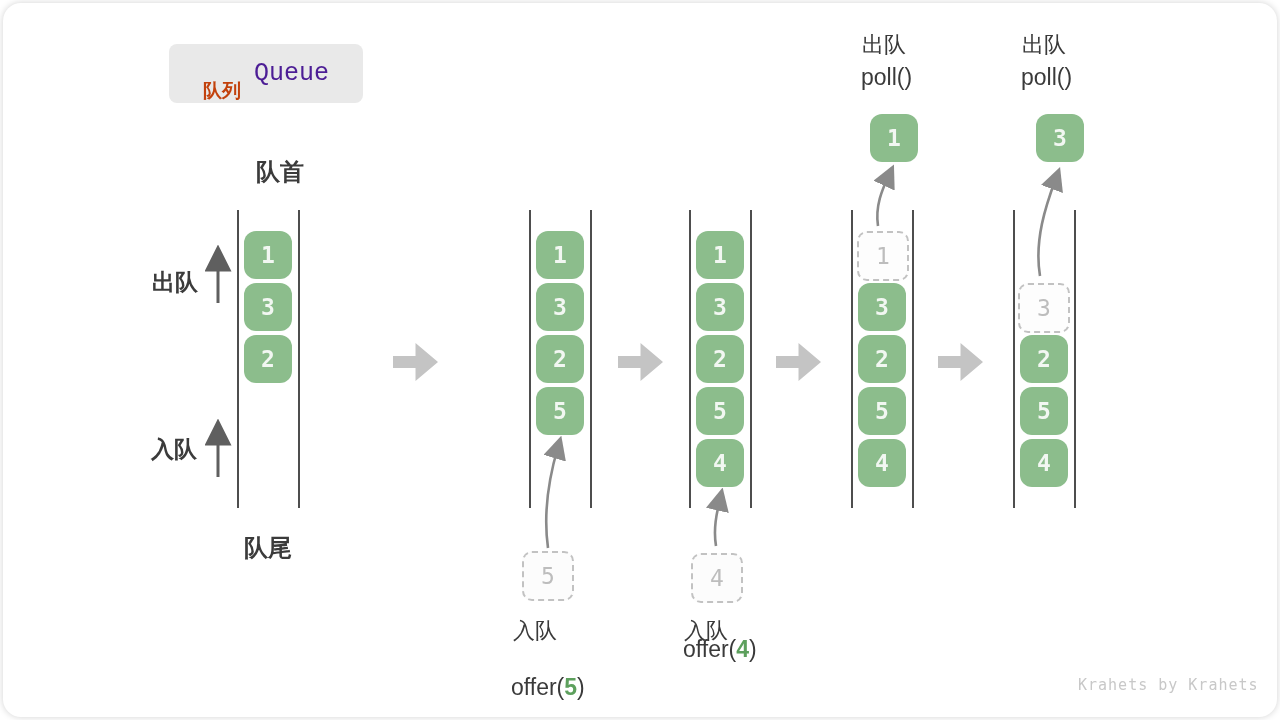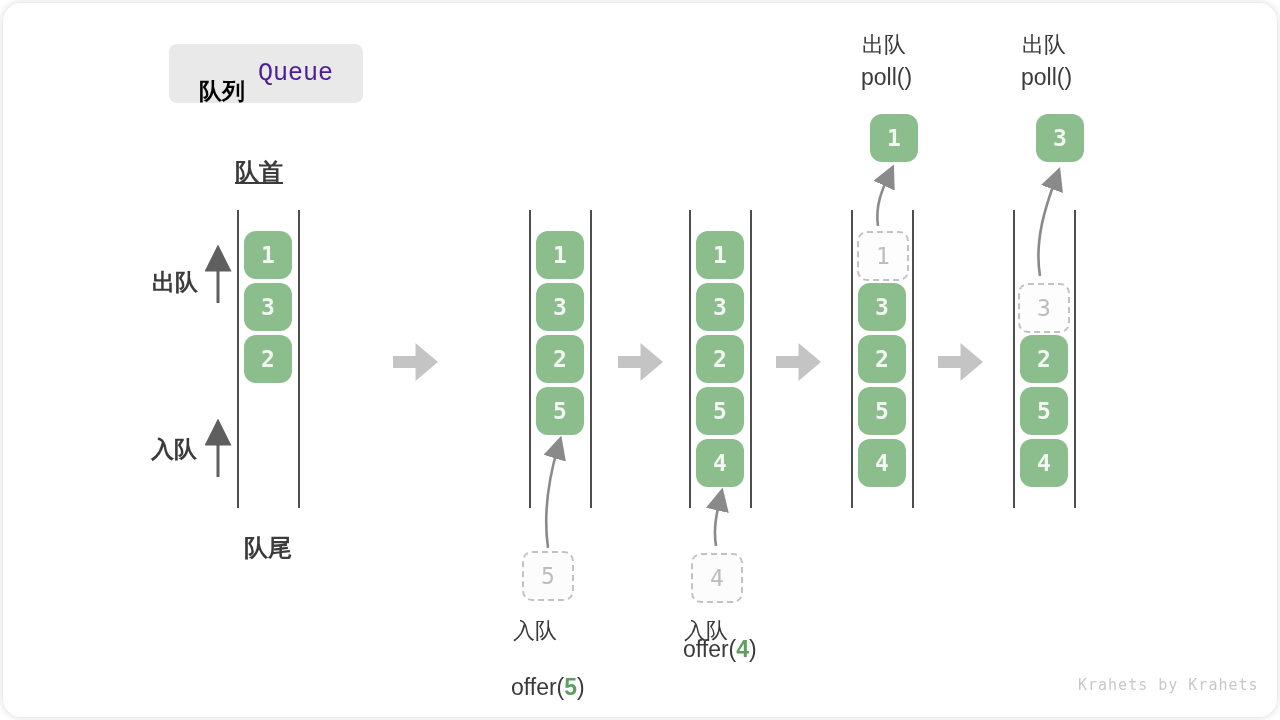--- a/index.html
+++ b/index.html
@@ -3,21 +3,21 @@
 <meta charset="utf-8">
 <style>
   html,body{margin:0;padding:0;width:1280px;height:720px;background:#ffffff;overflow:hidden;
     font-family:"Liberation Sans","DejaVu Sans",sans-serif;}
   .canvas{position:absolute;left:0;top:0;width:1280px;height:720px;}
   .card{position:absolute;left:3px;top:3px;width:1274px;height:714px;background:#ffffff;
     border-radius:18px;box-shadow:0 0 7px rgba(0,0,0,0.18);}
 
   .title-box{position:absolute;left:169px;top:44px;width:194px;height:59px;background:#e9e9e9;
     border-radius:8px;display:flex;align-items:center;justify-content:center;gap:13px;}
-  .title-zh{font-size:23px;font-weight:bold;color:#000000;margin-top:35px;}
+  .title-zh{font-size:19px;font-weight:bold;color:#c2410c;margin-top:35px;}
   .title-en{font-size:25px;color:#4c1d95;font-family:Liberation Mono, monospace;}
 
   .cn-bold{position:absolute;font-size:24px;font-weight:bold;color:#3b3b3b;white-space:nowrap;}
   .cn-reg{position:absolute;font-size:22px;color:#3a3a3a;white-space:nowrap;}
   .code{position:absolute;font-size:23px;color:#3a3a3a;white-space:nowrap;
     font-family:Liberation Sans, sans-serif;}
   .code .arg{color:#5da05d;font-weight:bold;}
 
   .vline{position:absolute;top:210px;width:2px;height:298px;background:#4e4e4e;}
 
@@ -39,21 +39,21 @@
 <body>
 
 <div class="canvas">
   <div class="card"></div>
 
   <div class="title-box">
     <span class="title-zh">队列</span>
     <span class="title-en">Queue</span>
   </div>
 
-  <div class="cn-bold" style="left:235px;top:156px;text-decoration:underline;">队首</div>
+  <div class="cn-bold" style="left:256px;top:156px;">队首</div>
   <div class="cn-bold" style="left:244px;top:532px;">队尾</div>
   <div class="cn-bold" style="left:152px;top:267px;font-size:23px;">出队</div>
   <div class="cn-bold" style="left:151px;top:434px;font-size:23px;">入队</div>
 
   <div class="vline" style="left:237px;"></div>
   <div class="vline" style="left:298px;"></div>
   <div class="block" style="left:244px;top:231px;">1</div>
   <div class="block" style="left:244px;top:283px;">3</div>
   <div class="block" style="left:244px;top:335px;">2</div>
 

